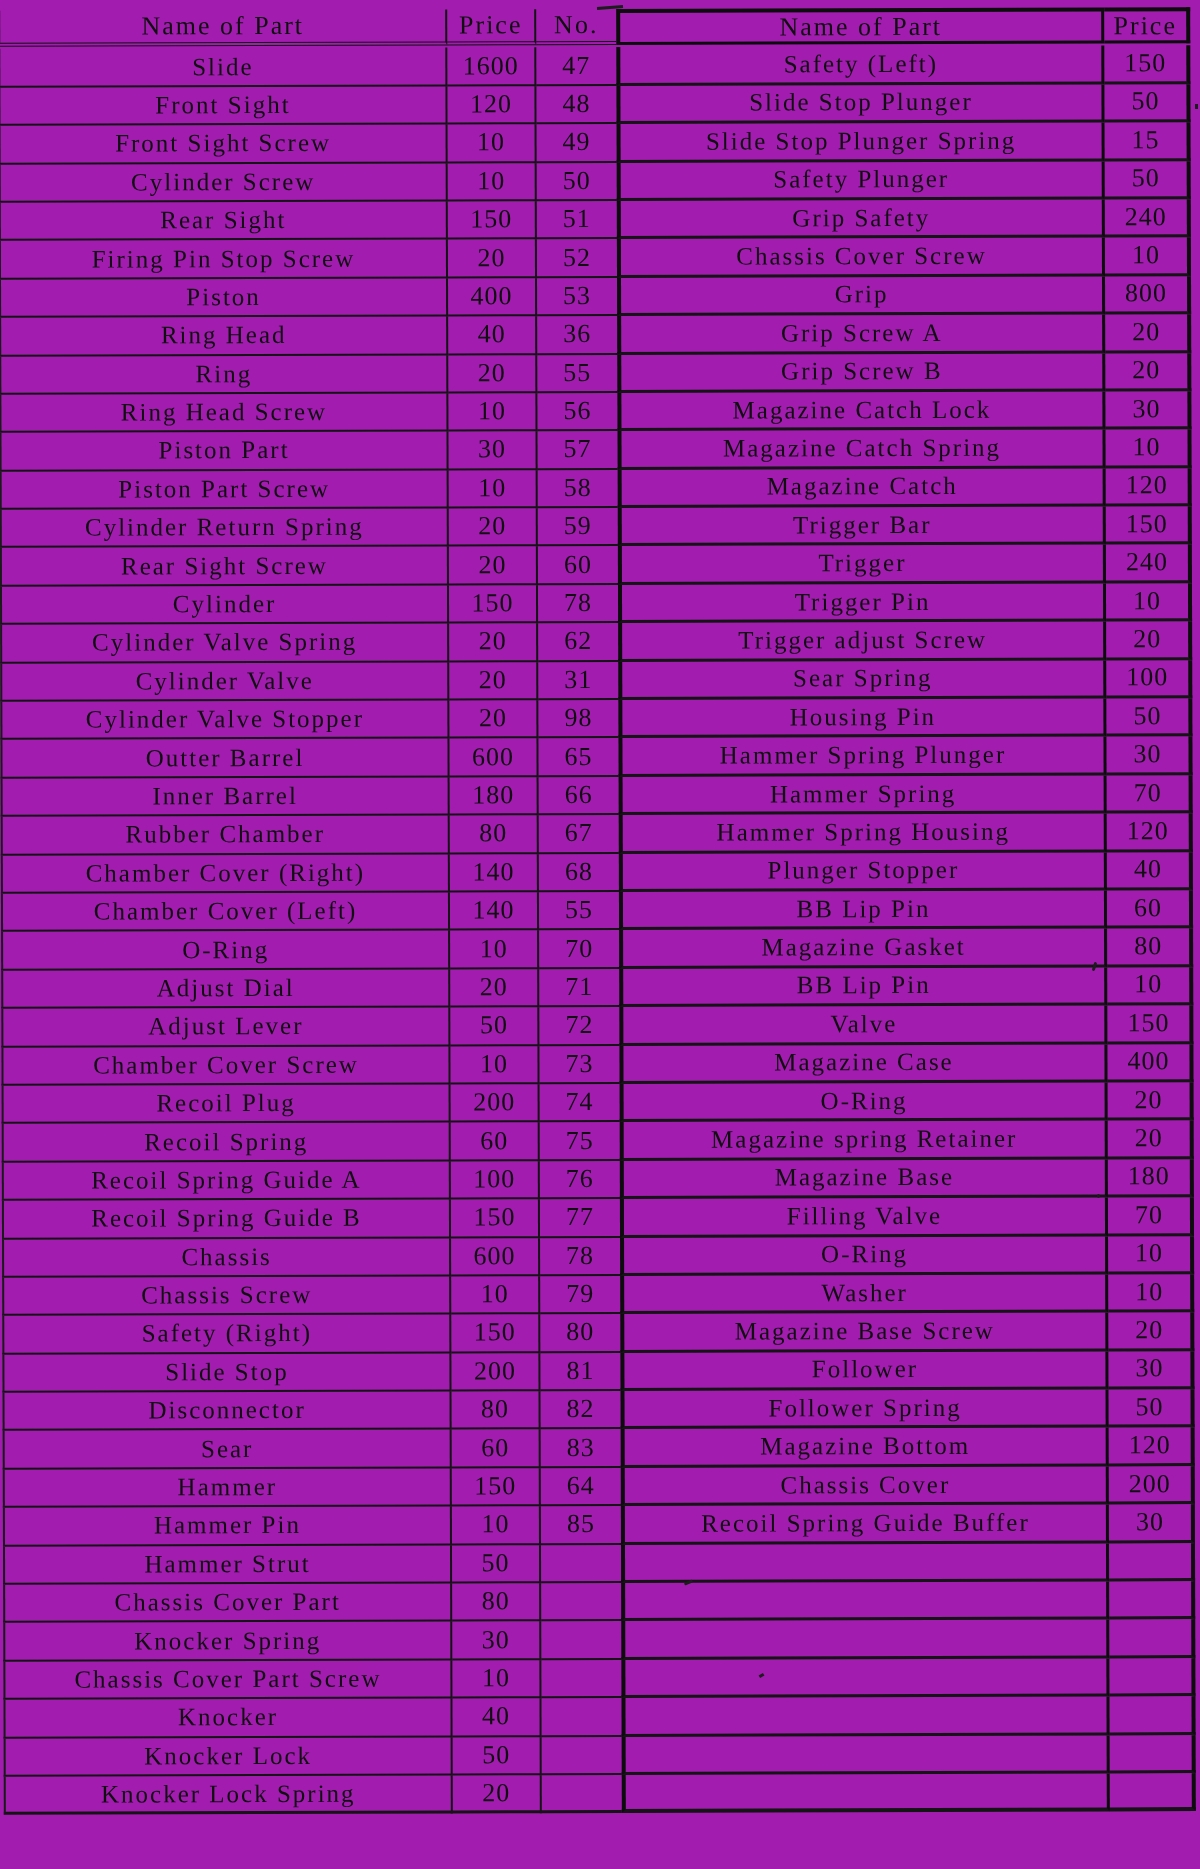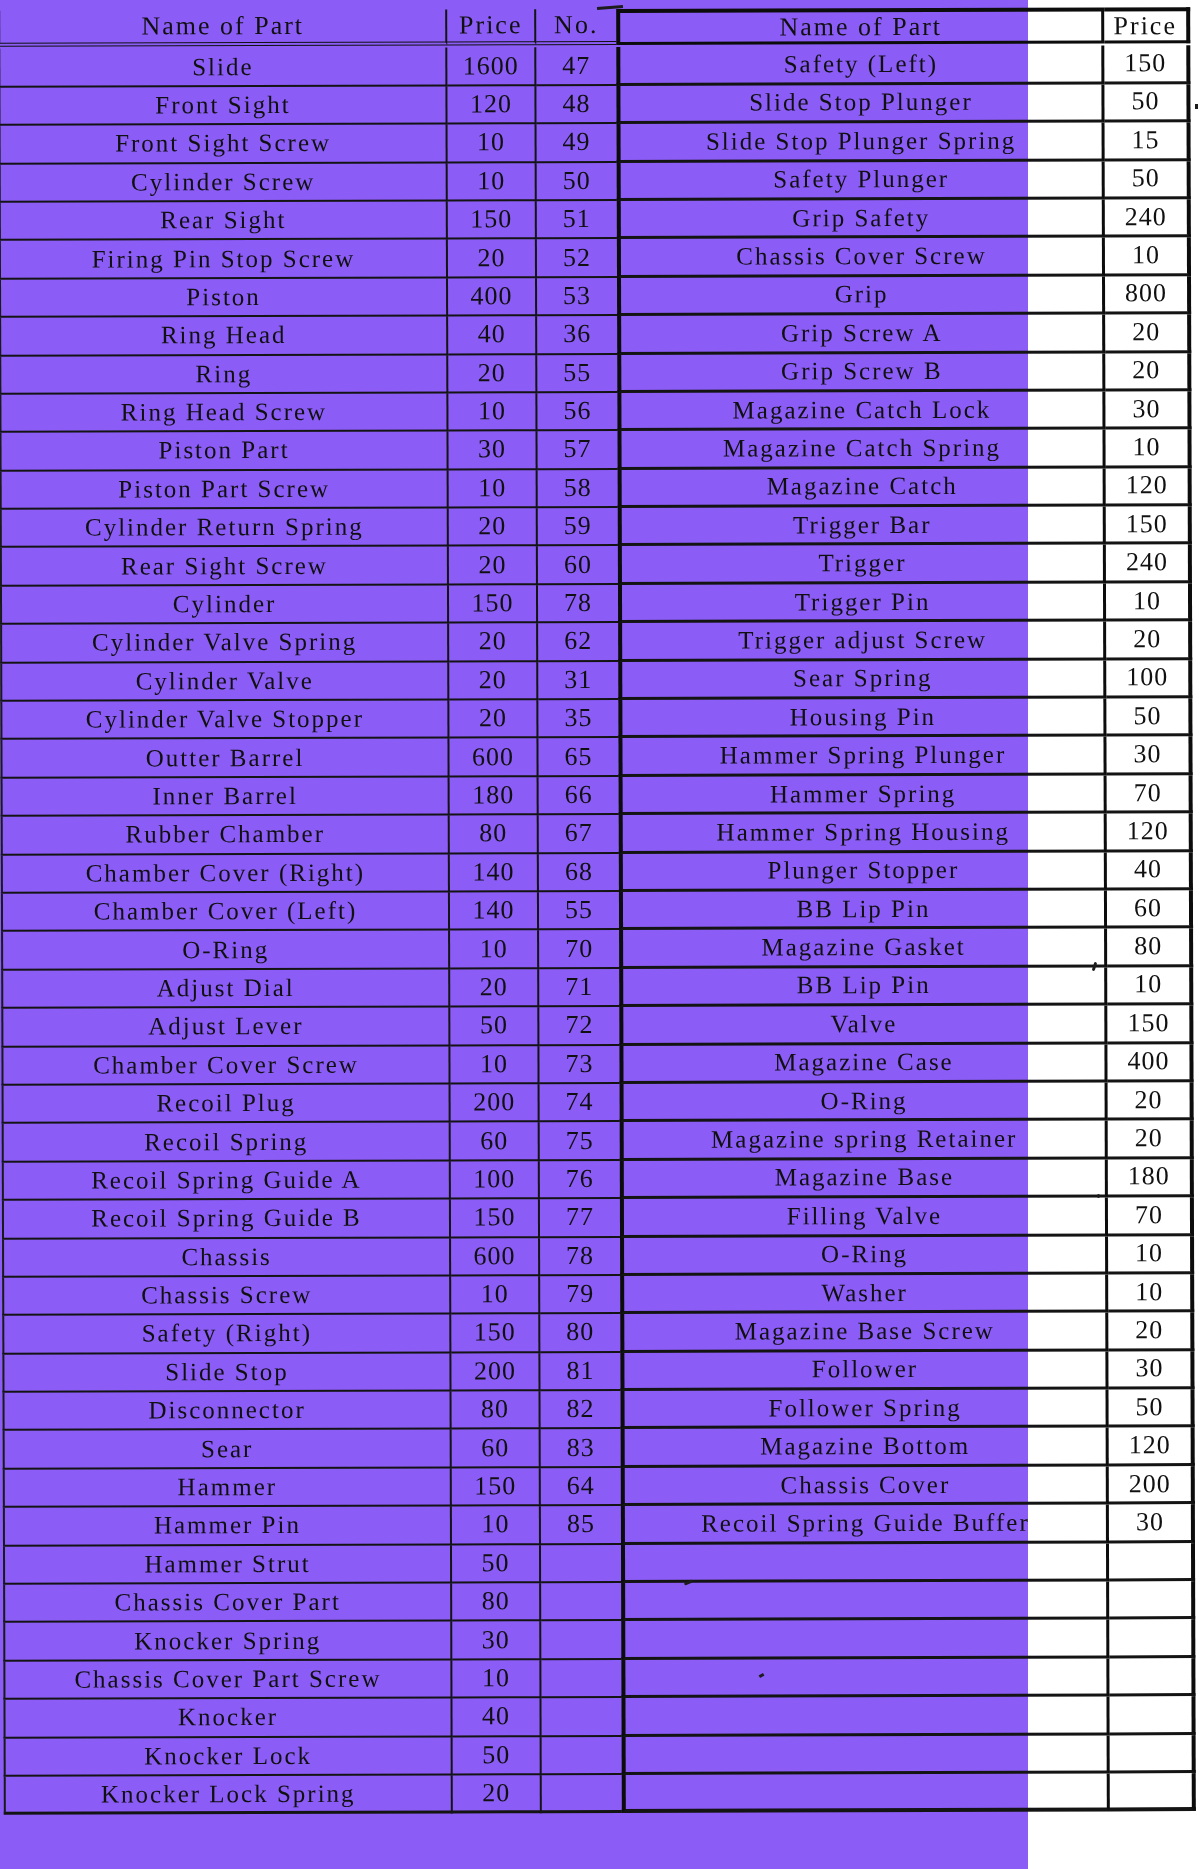--- a/index.html
+++ b/index.html
@@ -5,22 +5,22 @@
   html, body {
     margin: 0; padding: 0;
     background: #ffffff;
     width: 1200px; height: 1869px;
     overflow: hidden;
     font-family: "Liberation Serif", serif;
     color: #101010;
   }
   .page {
     position: relative;
-    width: 1028px; height: 1869px;
-    background: #8b5cf6;
+    width: 1200px; height: 1869px;
+    background: #a21caf;
   }
   .grid {
     position: absolute;
     left: 1px; top: 9px;
     width: 1192px;
     display: grid;
     grid-template-columns: 449px 89px 80px 488px 86px;
     grid-auto-rows: 38.4px;
     transform: rotate(-0.18deg);
     transform-origin: 50% 50%;
@@ -153,21 +153,21 @@
       <div class="cell c3 num">62</div>
       <div class="cell c4">Trigger adjust Screw</div>
       <div class="cell c5 num">20</div>
       <div class="cell c1">Cylinder Valve</div>
       <div class="cell c2 num">20</div>
       <div class="cell c3 num">31</div>
       <div class="cell c4">Sear Spring</div>
       <div class="cell c5 num">100</div>
       <div class="cell c1">Cylinder Valve Stopper</div>
       <div class="cell c2 num">20</div>
-      <div class="cell c3 num">35</div>
+      <div class="cell c3 num">98</div>
       <div class="cell c4">Housing Pin</div>
       <div class="cell c5 num">50</div>
       <div class="cell c1">Outter Barrel</div>
       <div class="cell c2 num">600</div>
       <div class="cell c3 num">65</div>
       <div class="cell c4">Hammer Spring Plunger</div>
       <div class="cell c5 num">30</div>
       <div class="cell c1">Inner Barrel</div>
       <div class="cell c2 num">180</div>
       <div class="cell c3 num">66</div>

